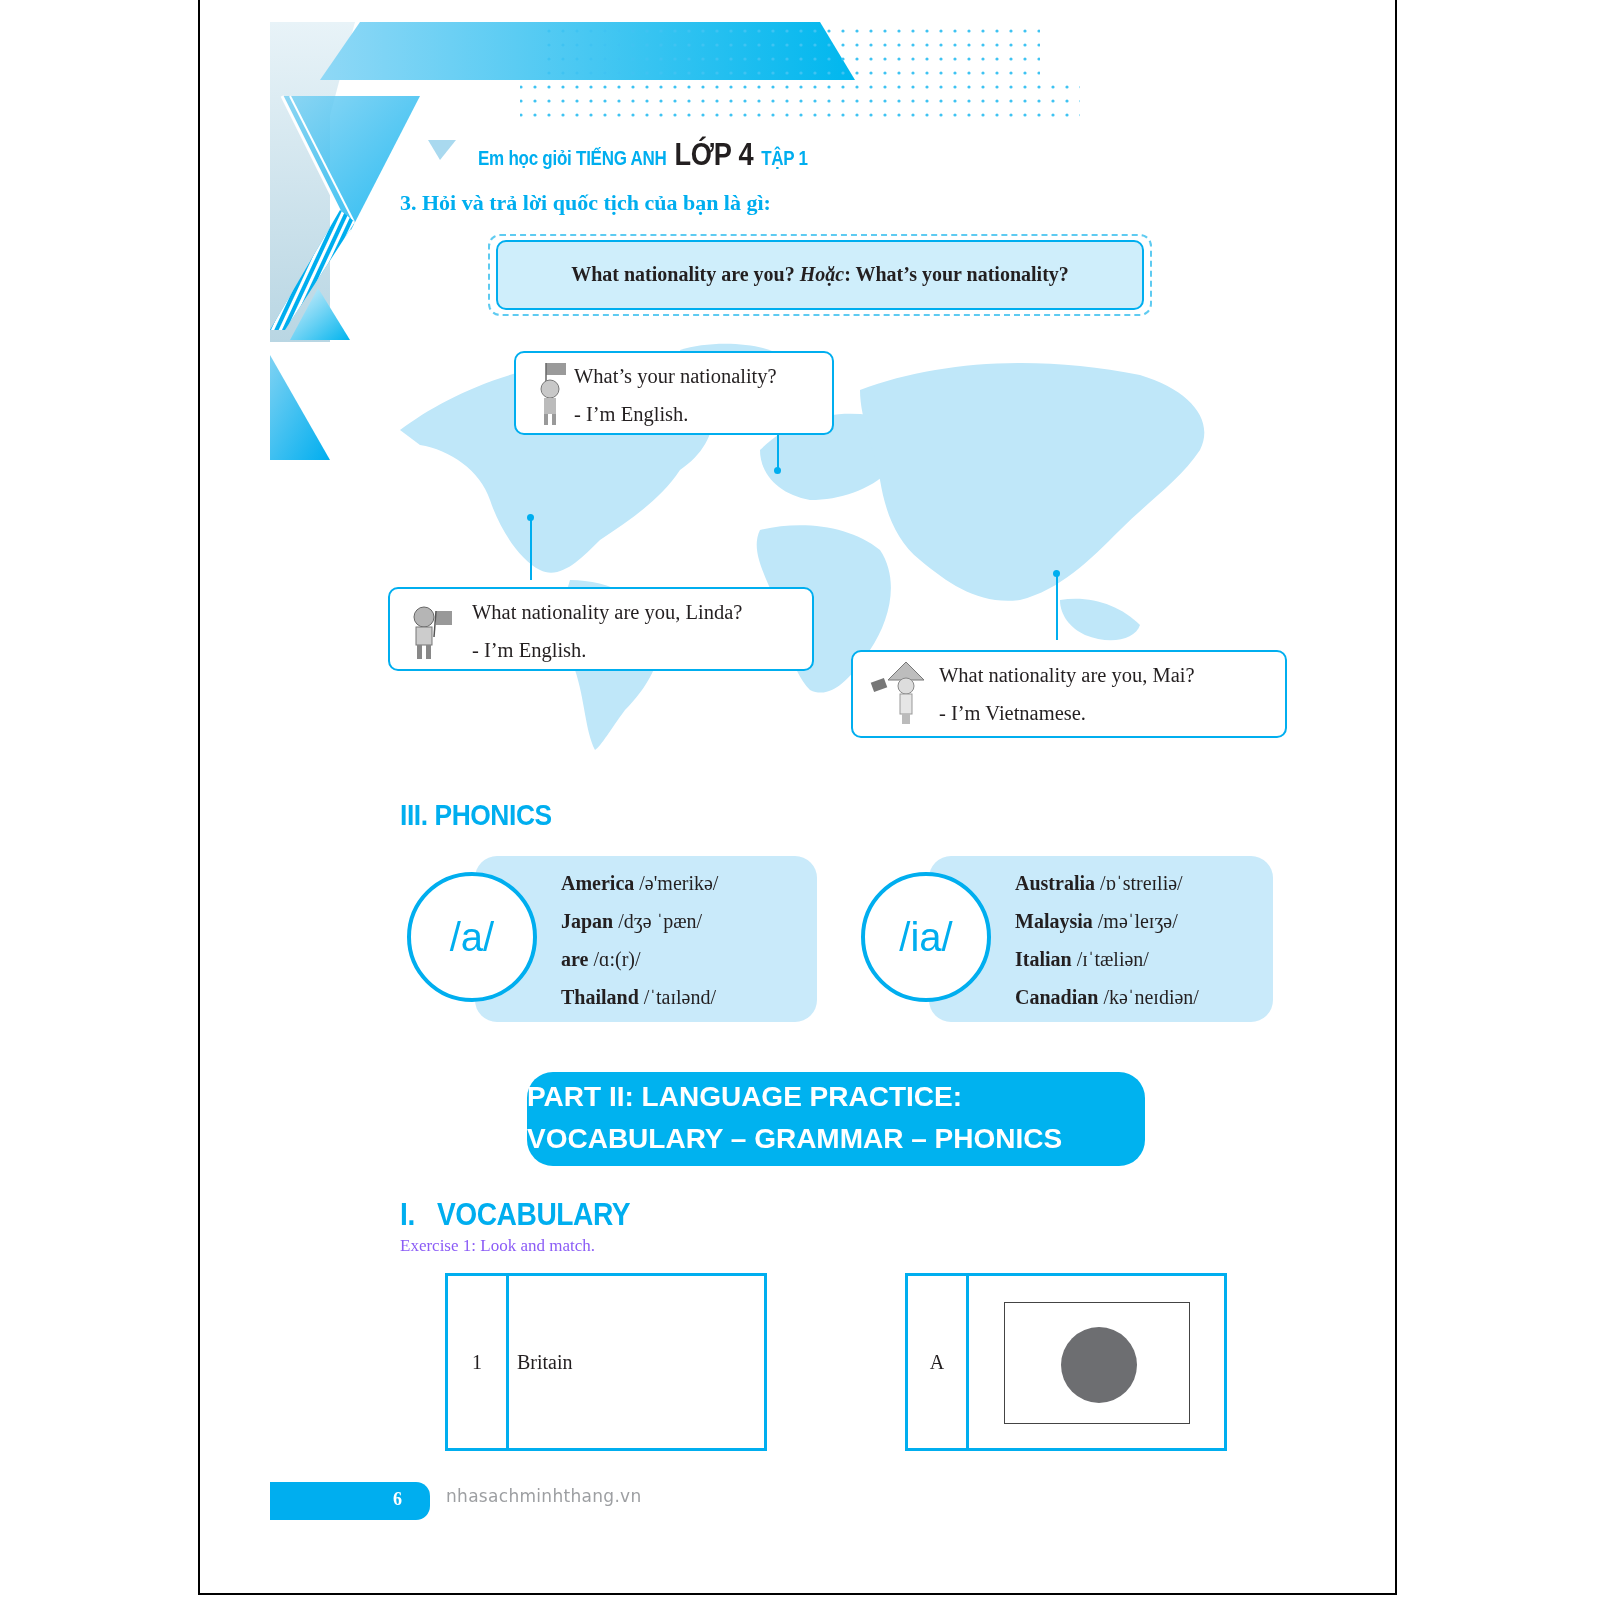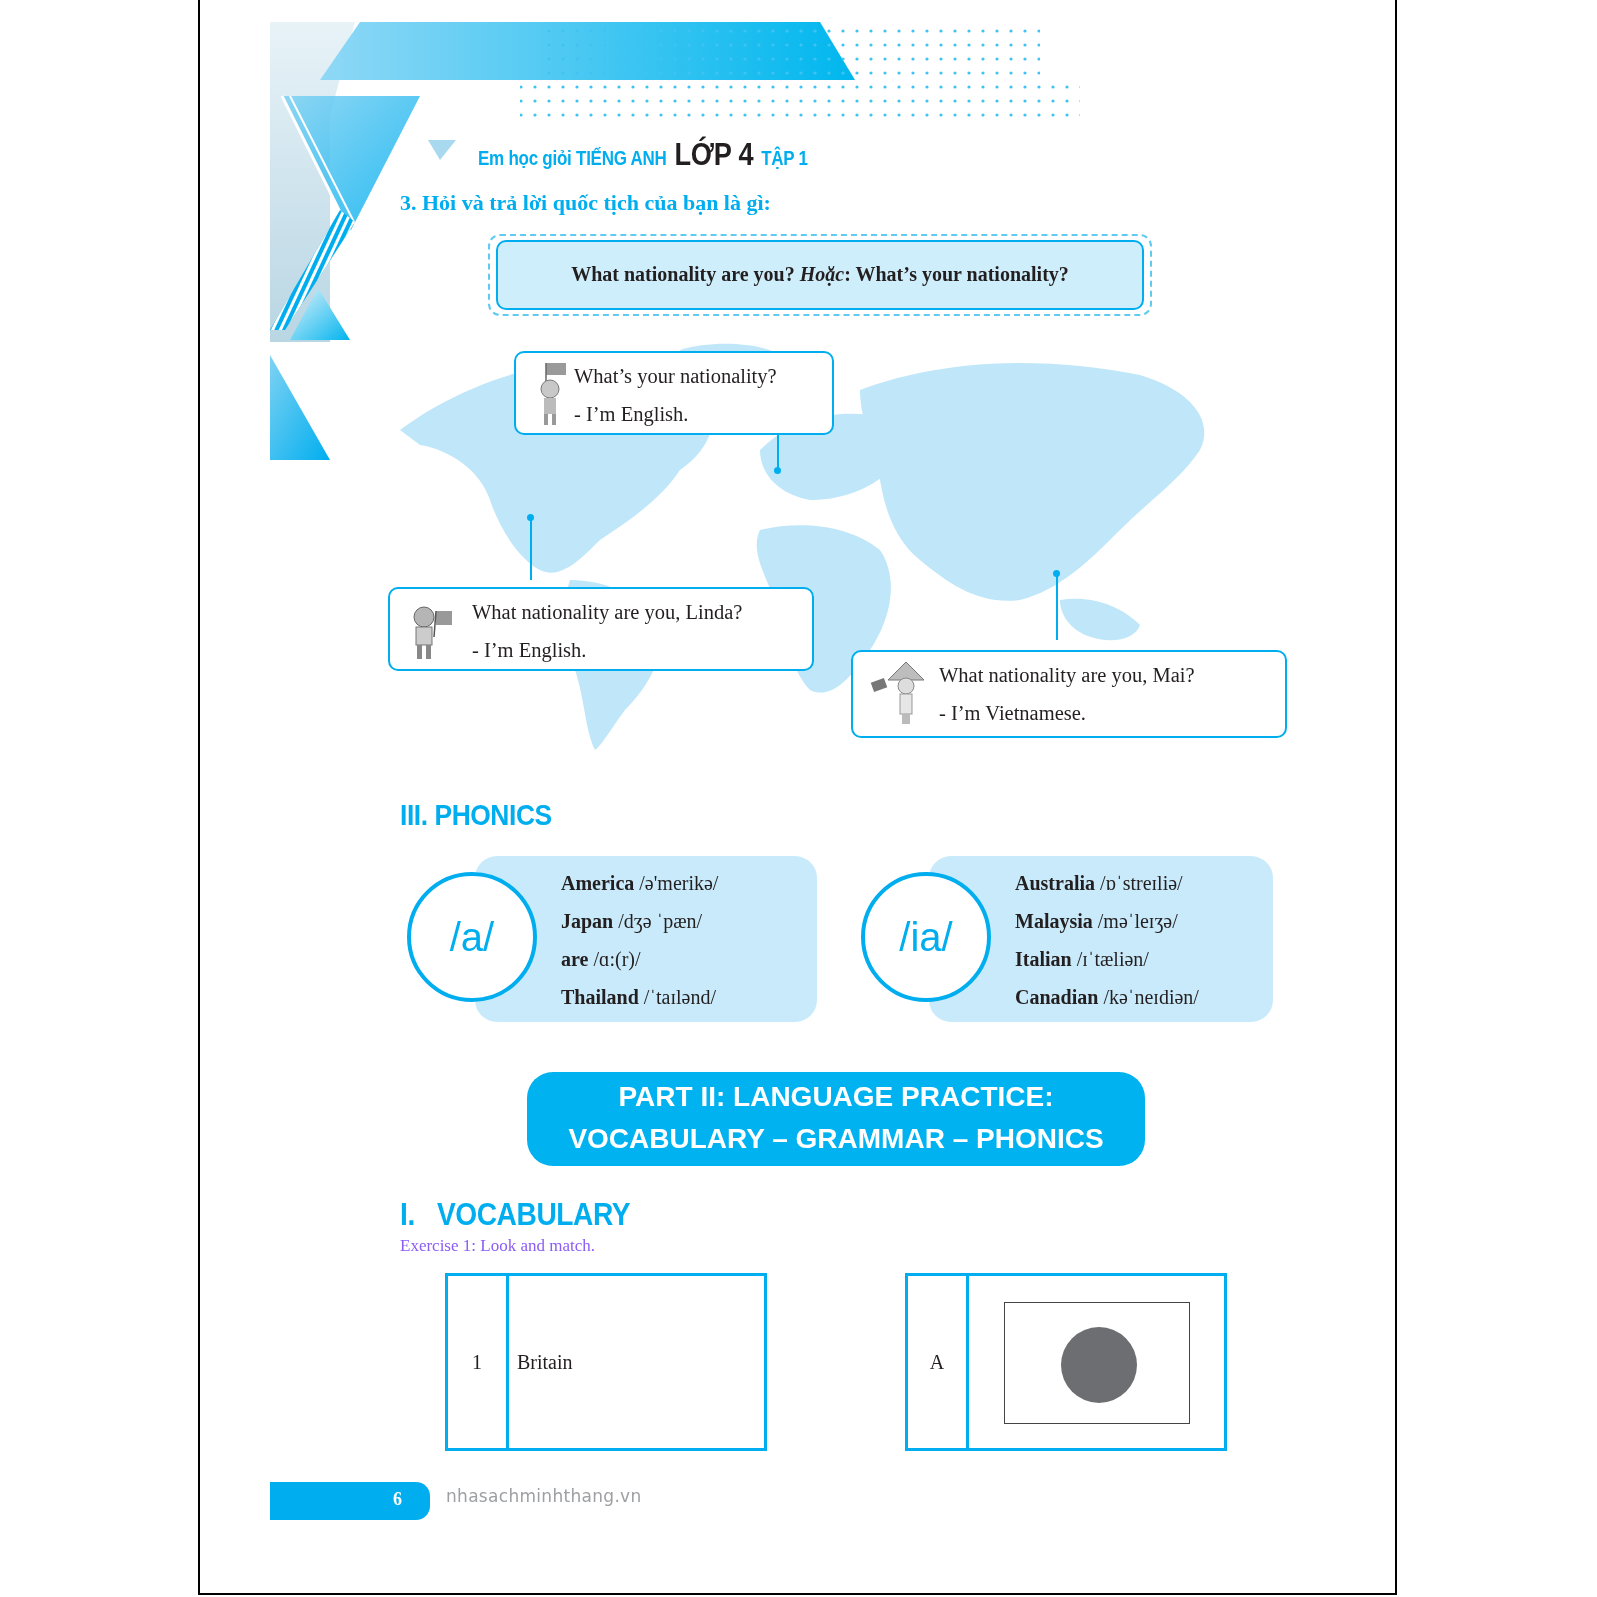--- a/index.html
+++ b/index.html
@@ -28,21 +28,21 @@
   .dot { position:absolute; width:7px; height:7px; border-radius:50%; background:#00aeef; }
 
   .section-heading { position:absolute; font-family:"Liberation Sans", sans-serif; font-weight:bold; color:#00aeef; letter-spacing:-0.5px; transform:scaleX(0.88); transform-origin:left center; white-space:nowrap; }
 
   .phon-card { position:absolute; height:166px; }
   .phon-bg { position:absolute; left:68px; top:0; right:0; bottom:0; background:#c9eafa; border-radius:22px; }
   .phon-circle { position:absolute; left:0; top:16px; width:130px; height:130px; border:4px solid #00aeef; border-radius:50%; background:#fff; box-sizing:border-box; display:flex; align-items:center; justify-content:center; font-family:"Liberation Sans", sans-serif; font-size:40px; color:#00aeef; }
   .phon-words { position:absolute; left:152px; top:8px; font-size:20px; line-height:38px; white-space:nowrap; }
   .phon-words b { font-weight:bold; }
 
-  .part-banner { position:absolute; left:527px; top:1072px; width:618px; height:94px; background:#00b2ef; border-radius:26px; color:#fff; font-family:"Liberation Sans", sans-serif; font-weight:bold; font-size:28px; line-height:42px; text-align:center; padding-top:4px; box-sizing:border-box; }
+  .part-banner { position:absolute; left:527px; top:1072px; width:618px; height:94px; background:#00b2ef; border-radius:26px; color:#fff; font-family:"Liberation Sans", sans-serif; font-weight:bold; font-size:28px; line-height:42px; padding-top:4px; box-sizing:border-box; }
 
   .exercise-title { position:absolute; left:400px; top:1236px; font-size:17px; color:#8b5cf6; }
 
   .match-box { position:absolute; width:322px; height:178px; border:3px solid #00aeef; box-sizing:border-box; }
   .match-box .col-label { position:absolute; left:0; top:0; width:58px; height:100%; border-right:3px solid #00aeef; display:flex; align-items:center; justify-content:center; font-size:20px; }
   .match-box .col-content { position:absolute; left:61px; top:0; right:0; height:100%; display:flex; align-items:center; padding-left:8px; font-size:20px; }
   .flag { position:absolute; left:96px; top:26px; width:186px; height:122px; border:1.5px solid #444; background:#fff; box-sizing:border-box; }
   .flag .sun { position:absolute; left:56px; top:24px; width:76px; height:76px; border-radius:50%; background:#6d6e71; }
 
   .footer-bar { position:absolute; left:270px; top:1482px; width:160px; height:38px; background:#00aeef; border-radius:0 14px 14px 0; }

